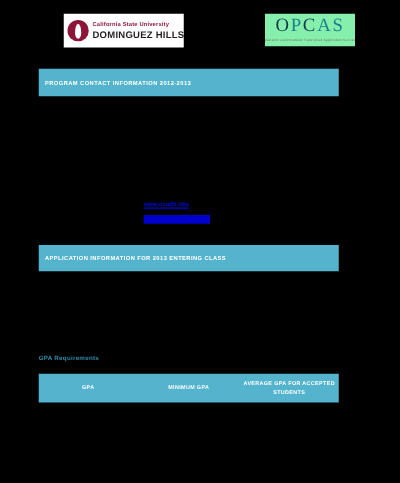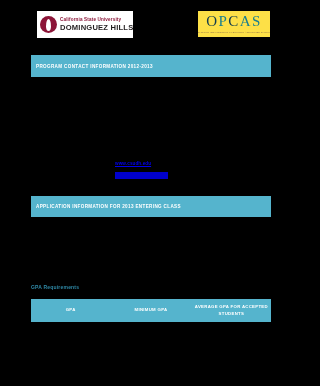--- a/index.html
+++ b/index.html
@@ -19,21 +19,21 @@
     position: absolute;
     left: 0; top: 0;
     width: 298px;
     height: 386px;
     background: #000000;
   }
 
   
   .logo-band {
     position: absolute;
-    left: 2px; top: 8px;
+    left: 16px; top: 8px;
     width: 298px;
     height: 36px;
   }
 
   .csudh-logo {
     position: absolute;
     left: 35px; top: 3px;
     width: 96px;
     height: 27px;
     background: #ffffff;
@@ -89,21 +89,21 @@
     letter-spacing: 0.2px;
     white-space: nowrap;
     margin-top: 1px;
   }
 
   .opcas-logo {
     position: absolute;
     left: 196px; top: 3px;
     width: 72px;
     height: 26px;
-    background: #fde047;
+    background: #86efac;
     display: flex;
     flex-direction: column;
     align-items: center;
     justify-content: center;
   }
   .opcas-word {
     font-family: "Liberation Serif", serif;
     font-size: 15px;
     letter-spacing: 1.4px;
     line-height: 1;

